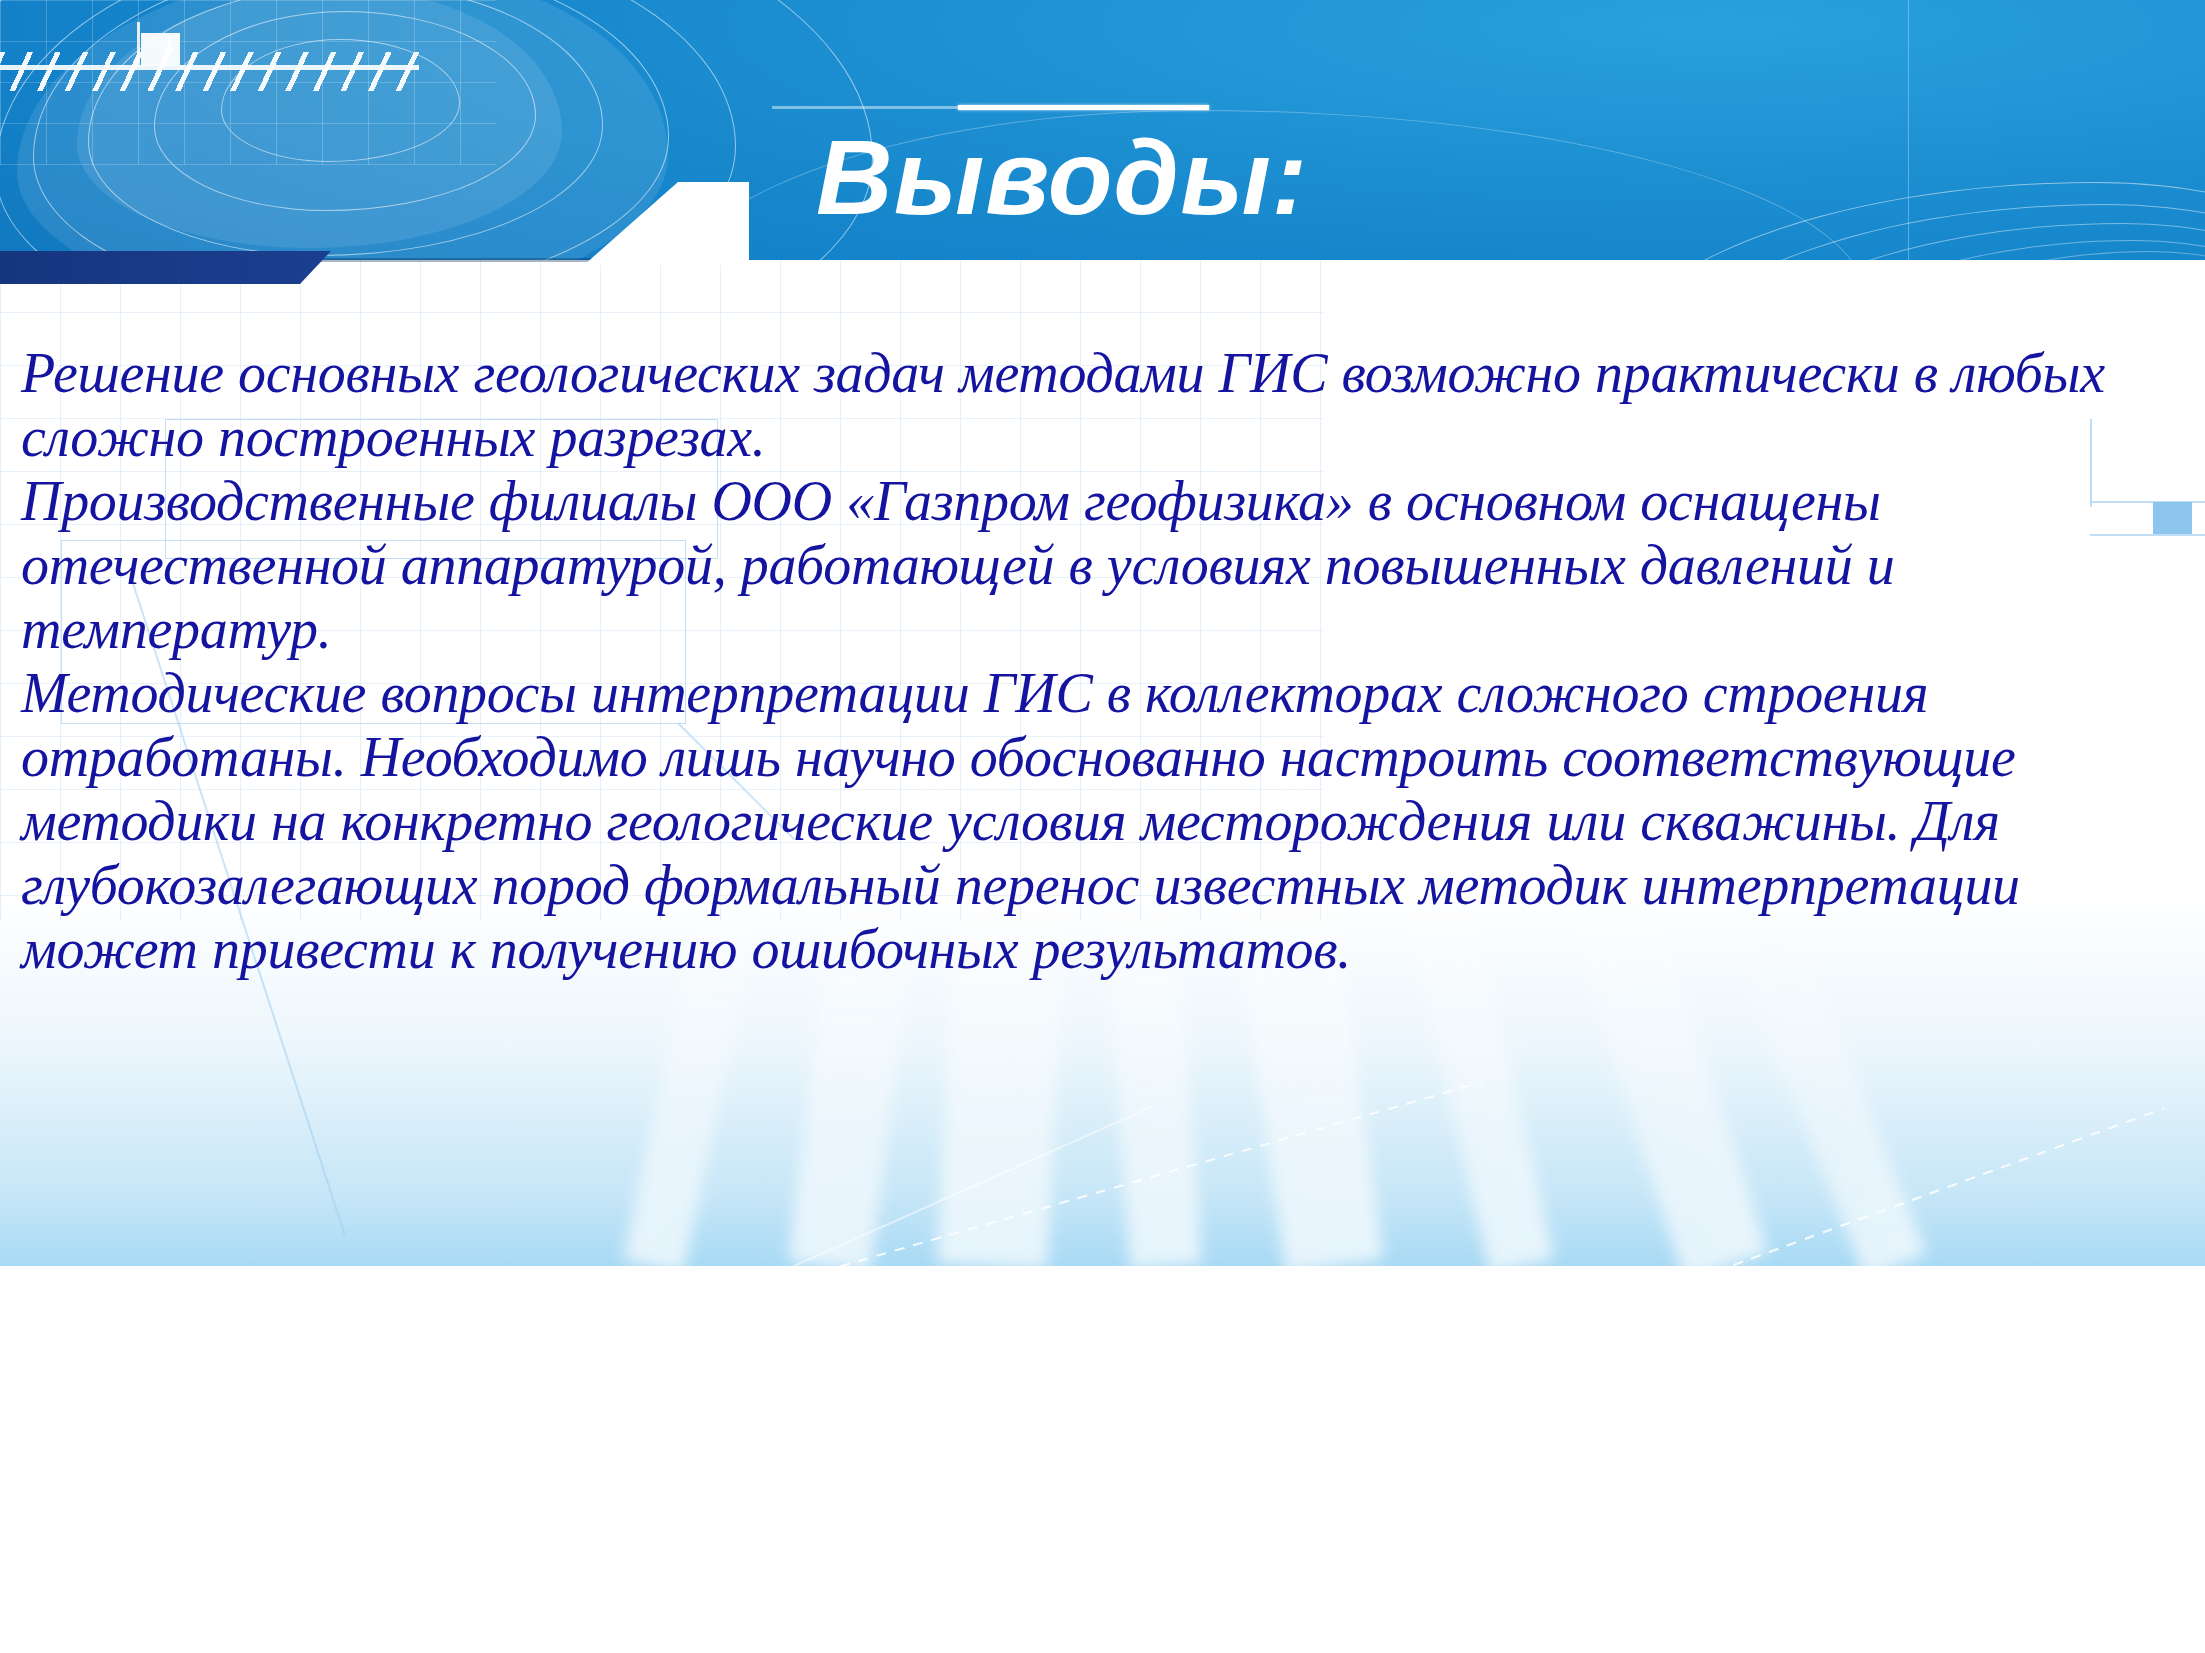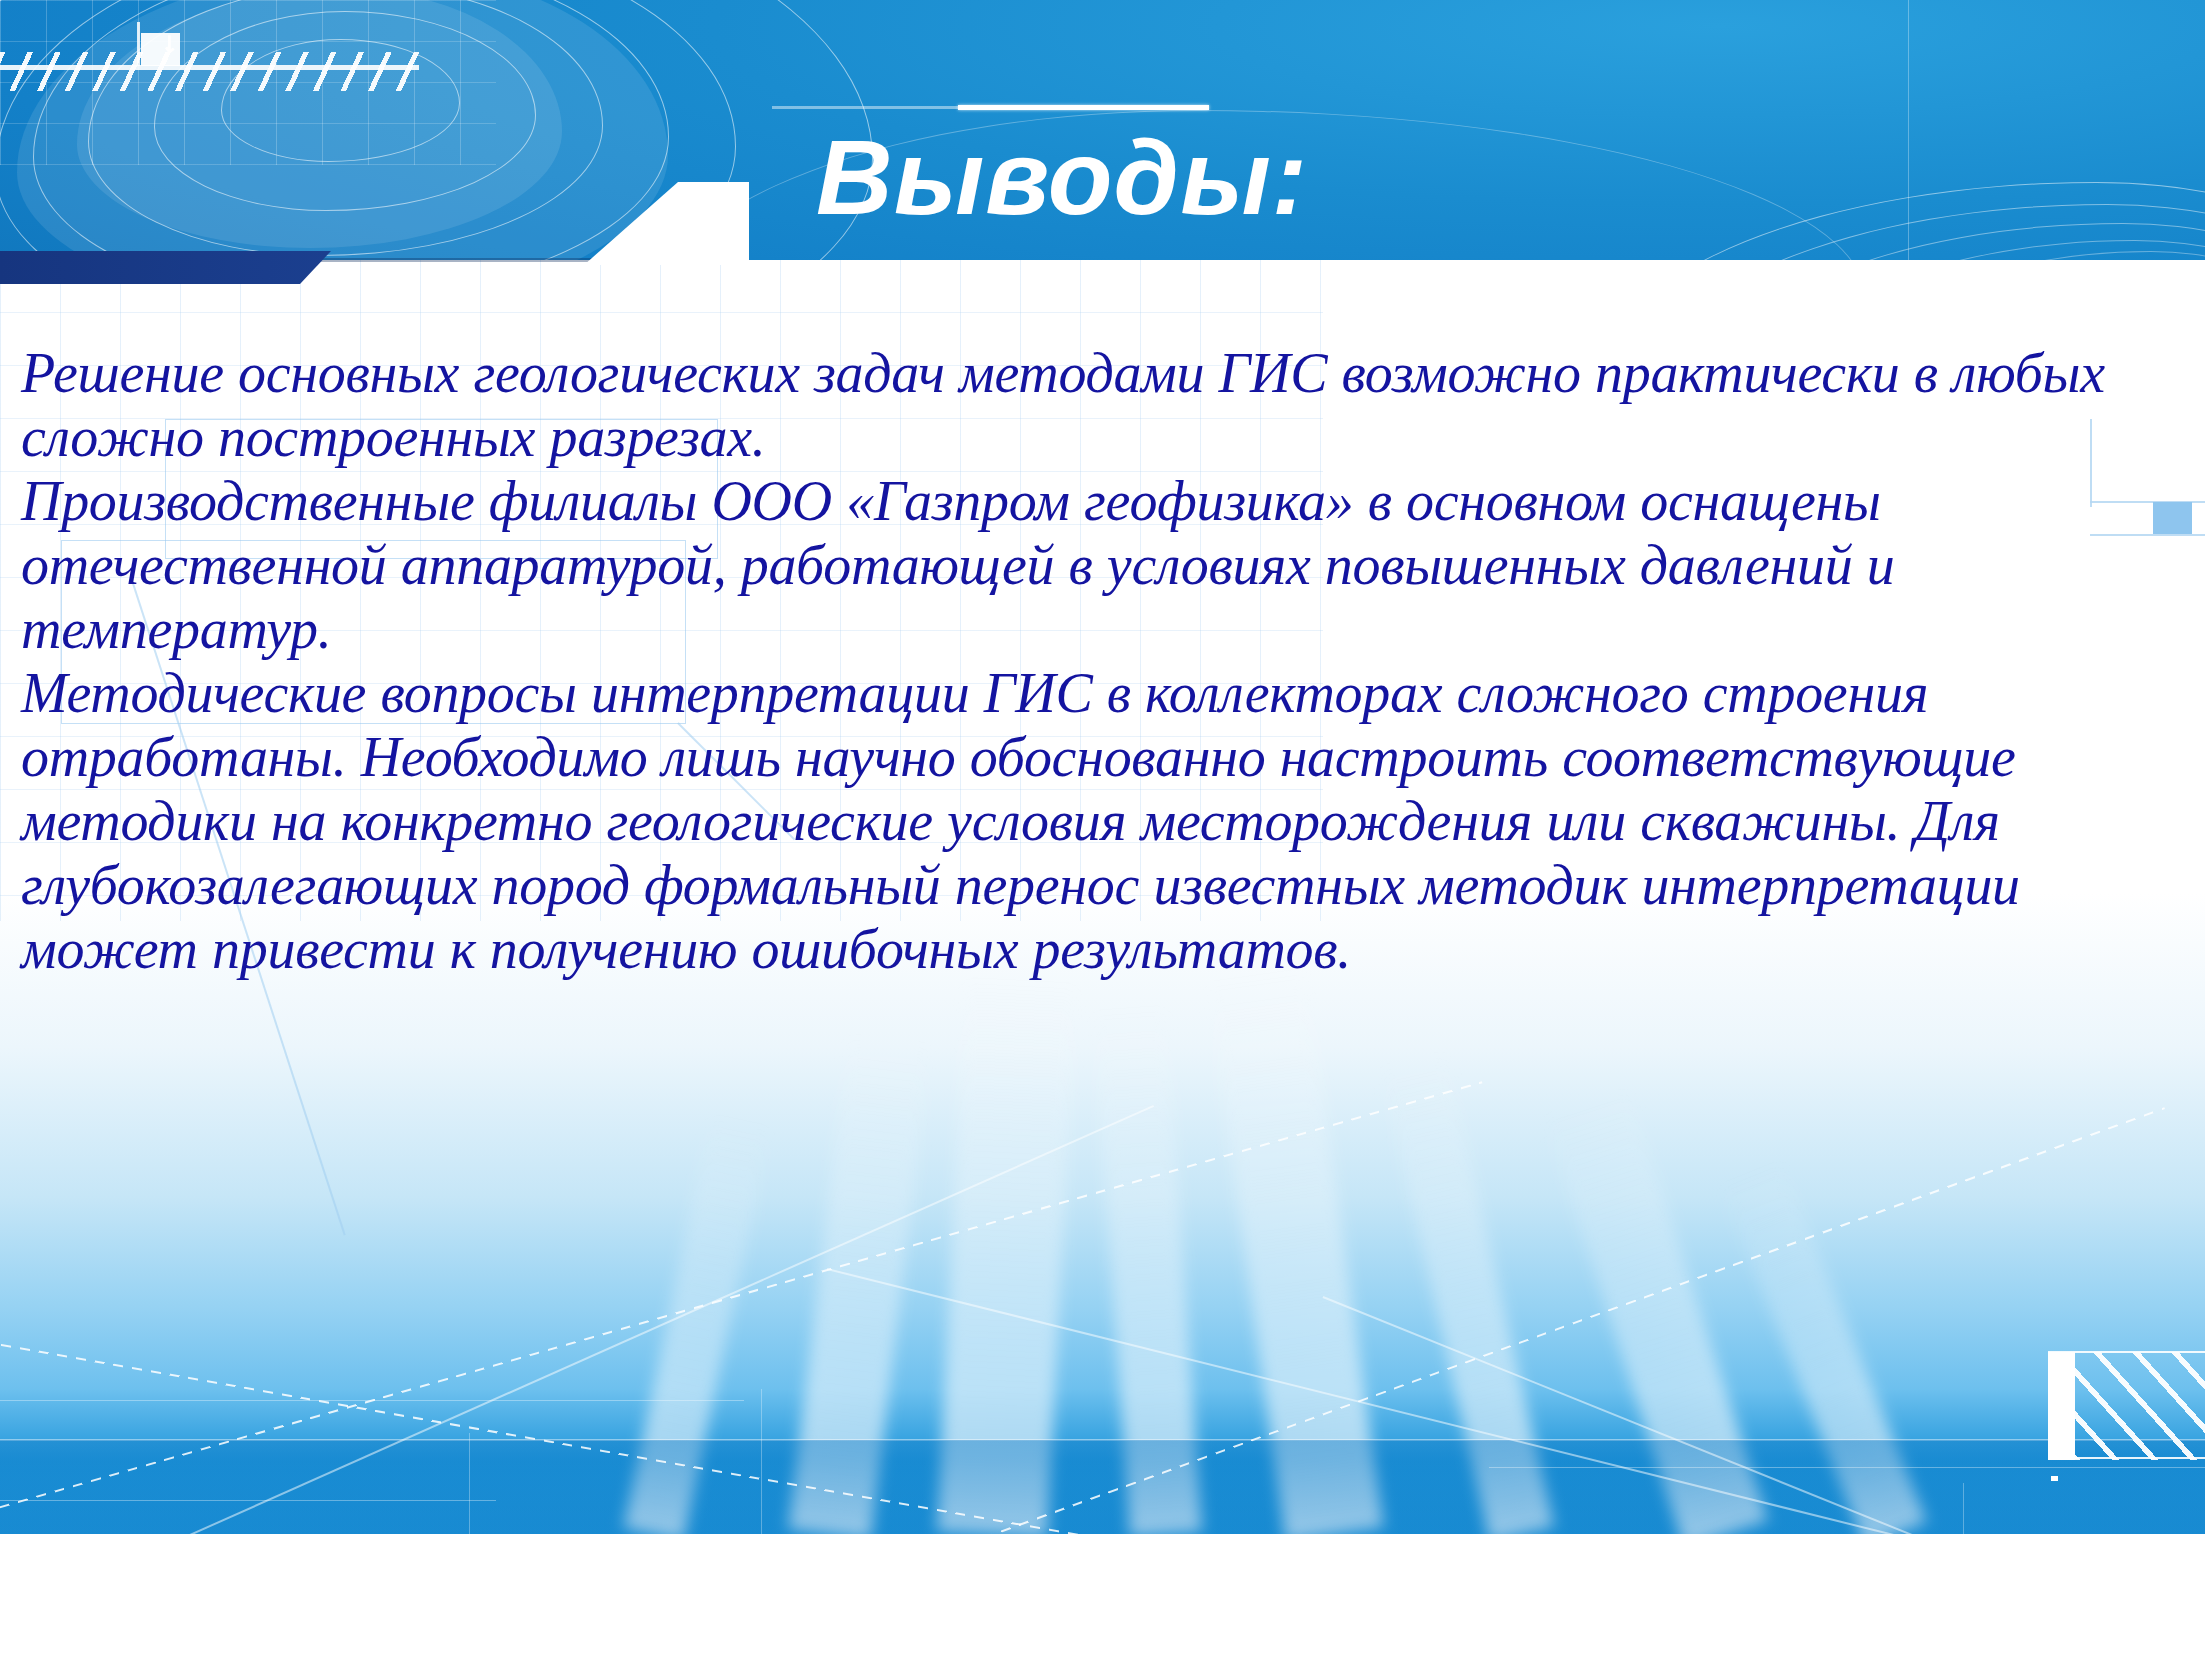--- a/index.html
+++ b/index.html
@@ -1,21 +1,21 @@
 <!DOCTYPE html>
 <html style="font-size:8.8px"><head>
 <meta charset="utf-8">
 <style>
   html,body{margin:0;padding:0;}
   body{
     width:2205px;height:1654px;overflow:hidden;
     font-family:"Liberation Serif", serif;
     background:#ffffff;
   }
-  #slide{position:relative;width:2205px;height:1534px;overflow:hidden;background:#fca5a5;}
+  #slide{position:relative;width:2205px;height:1266px;overflow:hidden;background:#fca5a5;}
 
   
   .bg-water{
     position:absolute;left:0;top:259px;width:2205px;height:1395px;
     background:
       linear-gradient(to bottom,
         rgba(255,255,255,1) 0px,
         rgba(255,255,255,1) 634px,
         rgba(236,246,252,1) 788px,
         rgba(198,230,247,1) 937px,

